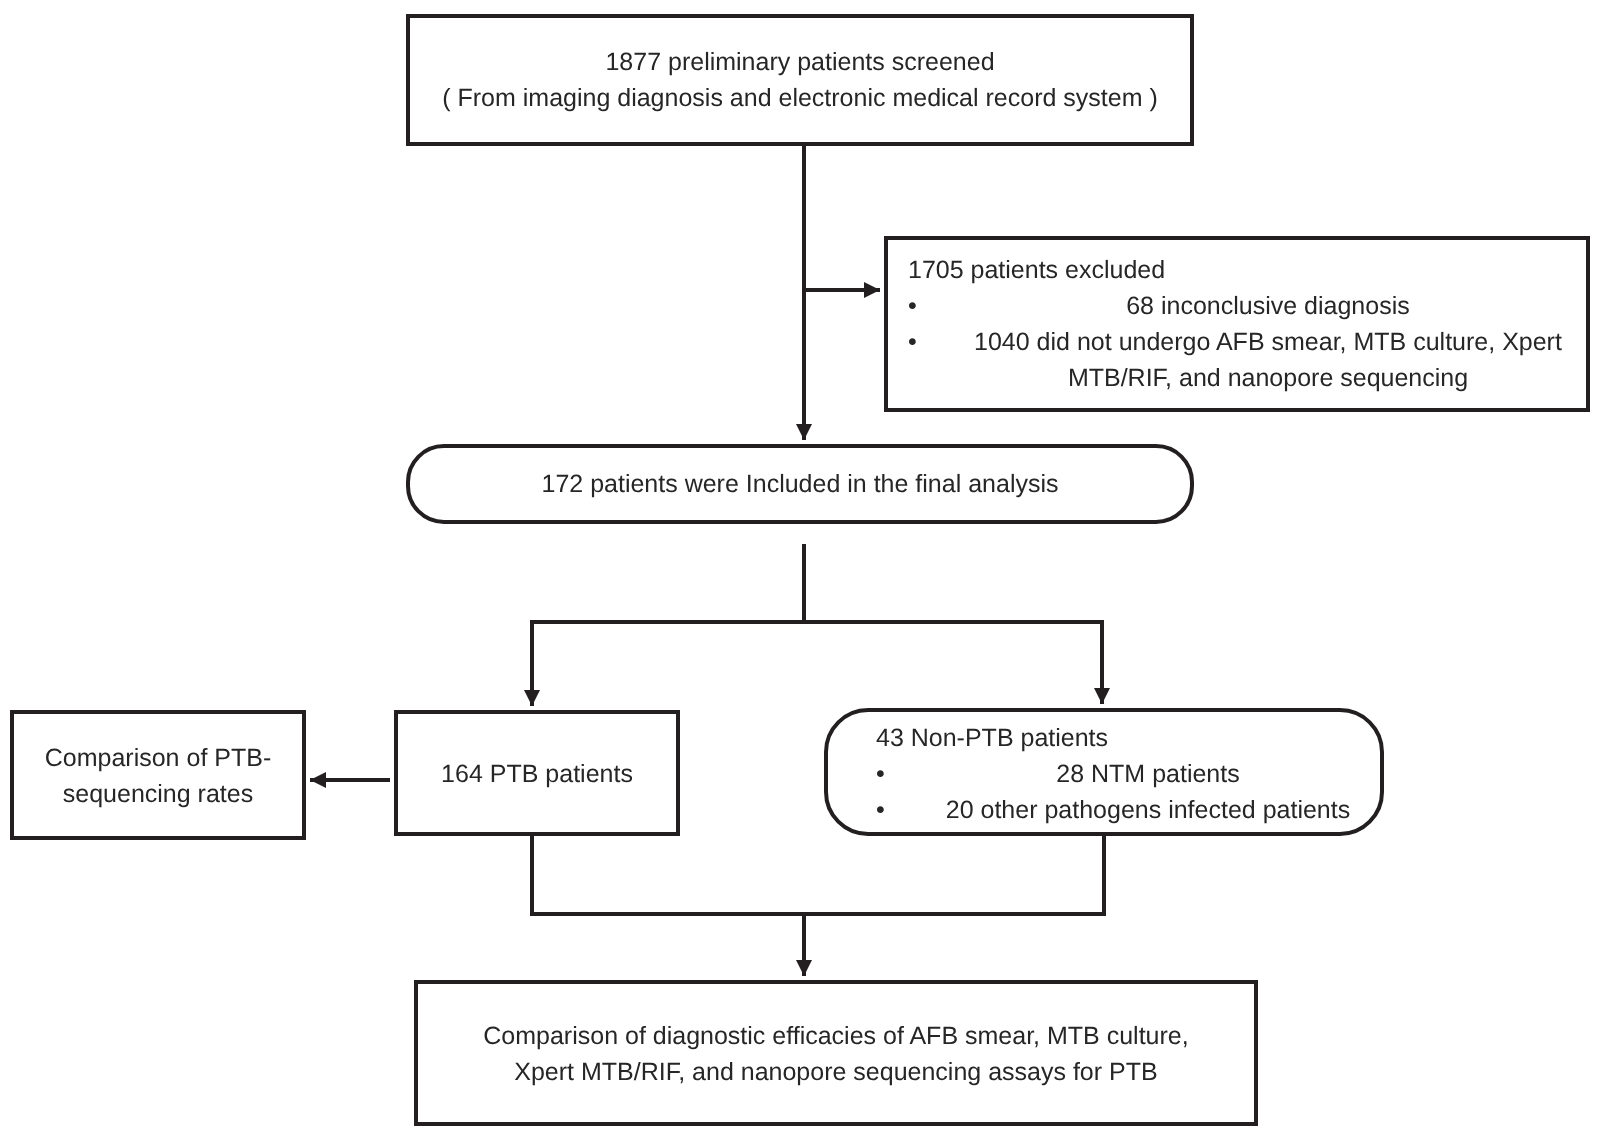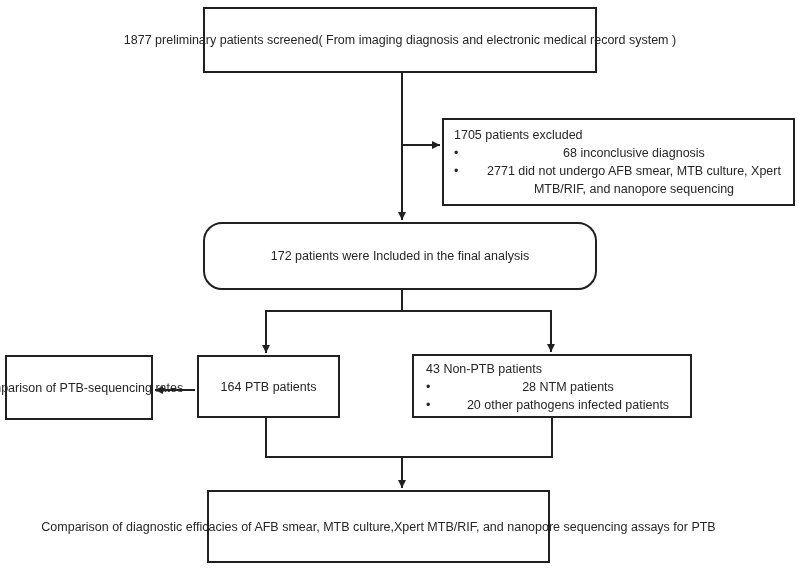--- a/index.html
+++ b/index.html
@@ -27,21 +27,21 @@
     pointer-events: none;
   }
   .box {
     position: absolute;
     box-sizing: border-box;
     border: 2px solid #231f20;
     background: #ffffff;
   }
   .box.centered {
     display: flex;
-    flex-direction: row;
+    flex-direction: column;
     justify-content: center;
     align-items: center;
     text-align: center;
   }
   .box.centered .line {
     white-space: nowrap;
   }
   .box.list {
     text-align: left;
   }
@@ -53,25 +53,25 @@
     flex: 0 0 24px;
     text-align: left;
   }
   .bullet-text {
     flex: 1 1 auto;
     text-align: center;
   }
   
   #screened-box   { left: 203px; top: 7px;   width: 394px; height: 66px; }
   #excluded-box   { left: 442px; top: 99px;  width: 353px; height: 88px; padding: 6px 3px 0 10px; margin-top: 19px; }
-  #included-box   { left: 203px; top: 222px; width: 394px; height: 68px; border-radius: 19px; }
+  #included-box   { left: 203px; top: 222px; width: 394px; height: 40px; border-radius: 19px; }
   #comp-rates-box { left: 5px;   top: 355px; width: 148px; height: 65px; text-align: center; }
   #ptb-box        { left: 197px; top: 355px; width: 143px; height: 63px; }
-  #non-ptb-box    { left: 412px; top: 354px; width: 280px; height: 64px; padding: 4px 4px 0 12px; }
-  #efficacy-box   { left: 207px; top: 490px; width: 343px; height: 73px; }
+  #non-ptb-box    { left: 412px; top: 354px; width: 280px; height: 64px; padding: 4px 4px 0 24px; border-radius: 22px; }
+  #efficacy-box   { left: 207px; top: 490px; width: 422px; height: 73px; }
 </style>
 </head>
 <body>
 
 <div class="canvas">
 
   <svg class="connectors" viewBox="0 0 799 570" xmlns="http://www.w3.org/2000/svg">
     <defs>
       <marker id="arrowhead" viewBox="0 0 10 10" refX="10" refY="5" markerWidth="9" markerHeight="8" orient="auto" markerUnits="userSpaceOnUse">
         <path d="M0,0 L10,5 L0,10 Z" fill="#231f20"></path>
@@ -99,21 +99,21 @@
   </div>
 
   <div class="box list" id="excluded-box">
     <div>1705 patients excluded</div>
     <div class="bullet-row">
       <span class="bullet-glyph">•</span>
       <span class="bullet-text">68 inconclusive diagnosis</span>
     </div>
     <div class="bullet-row">
       <span class="bullet-glyph">•</span>
-      <span class="bullet-text">2771 did not undergo AFB smear, MTB culture, Xpert MTB/RIF, and nanopore sequencing</span>
+      <span class="bullet-text">1040 did not undergo AFB smear, MTB culture, Xpert MTB/RIF, and nanopore sequencing</span>
     </div>
   </div>
 
   <div class="box centered" id="included-box">
     <div class="line">172 patients were Included in the final analysis</div>
   </div>
 
   <div class="box centered" id="comp-rates-box">
     <div class="line">Comparison of PTB-</div>
     <div class="line">sequencing rates</div>

